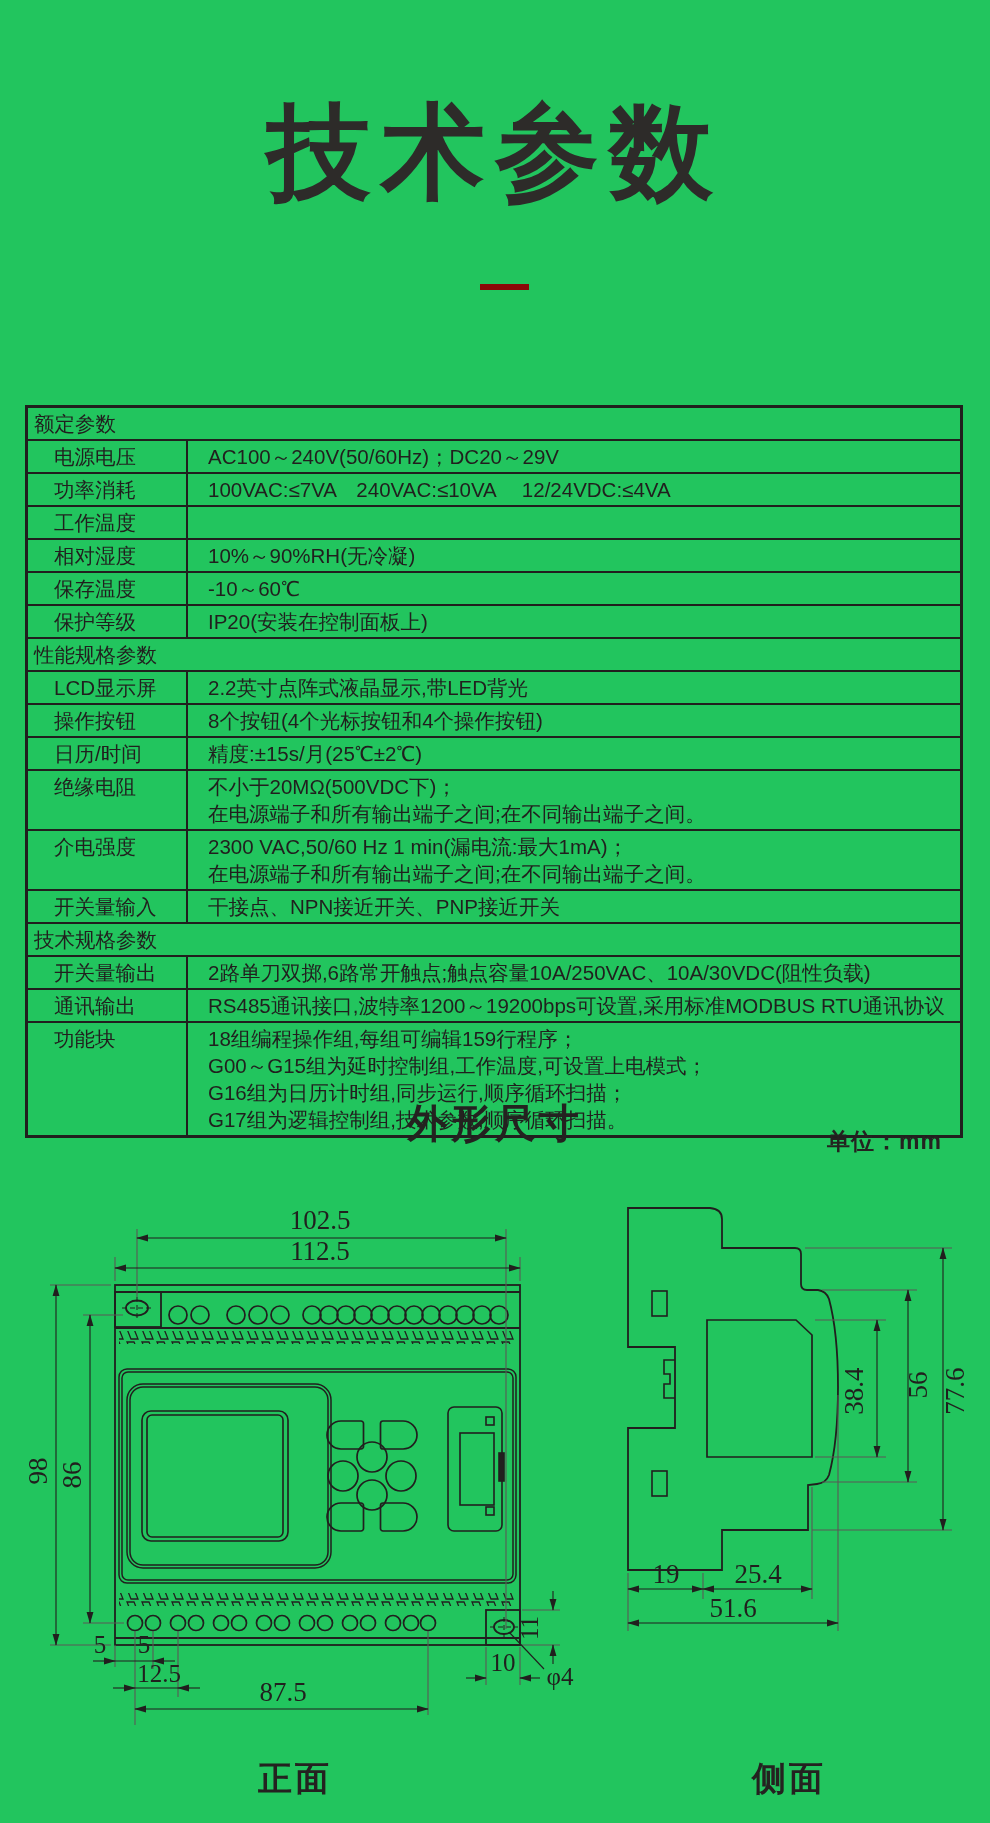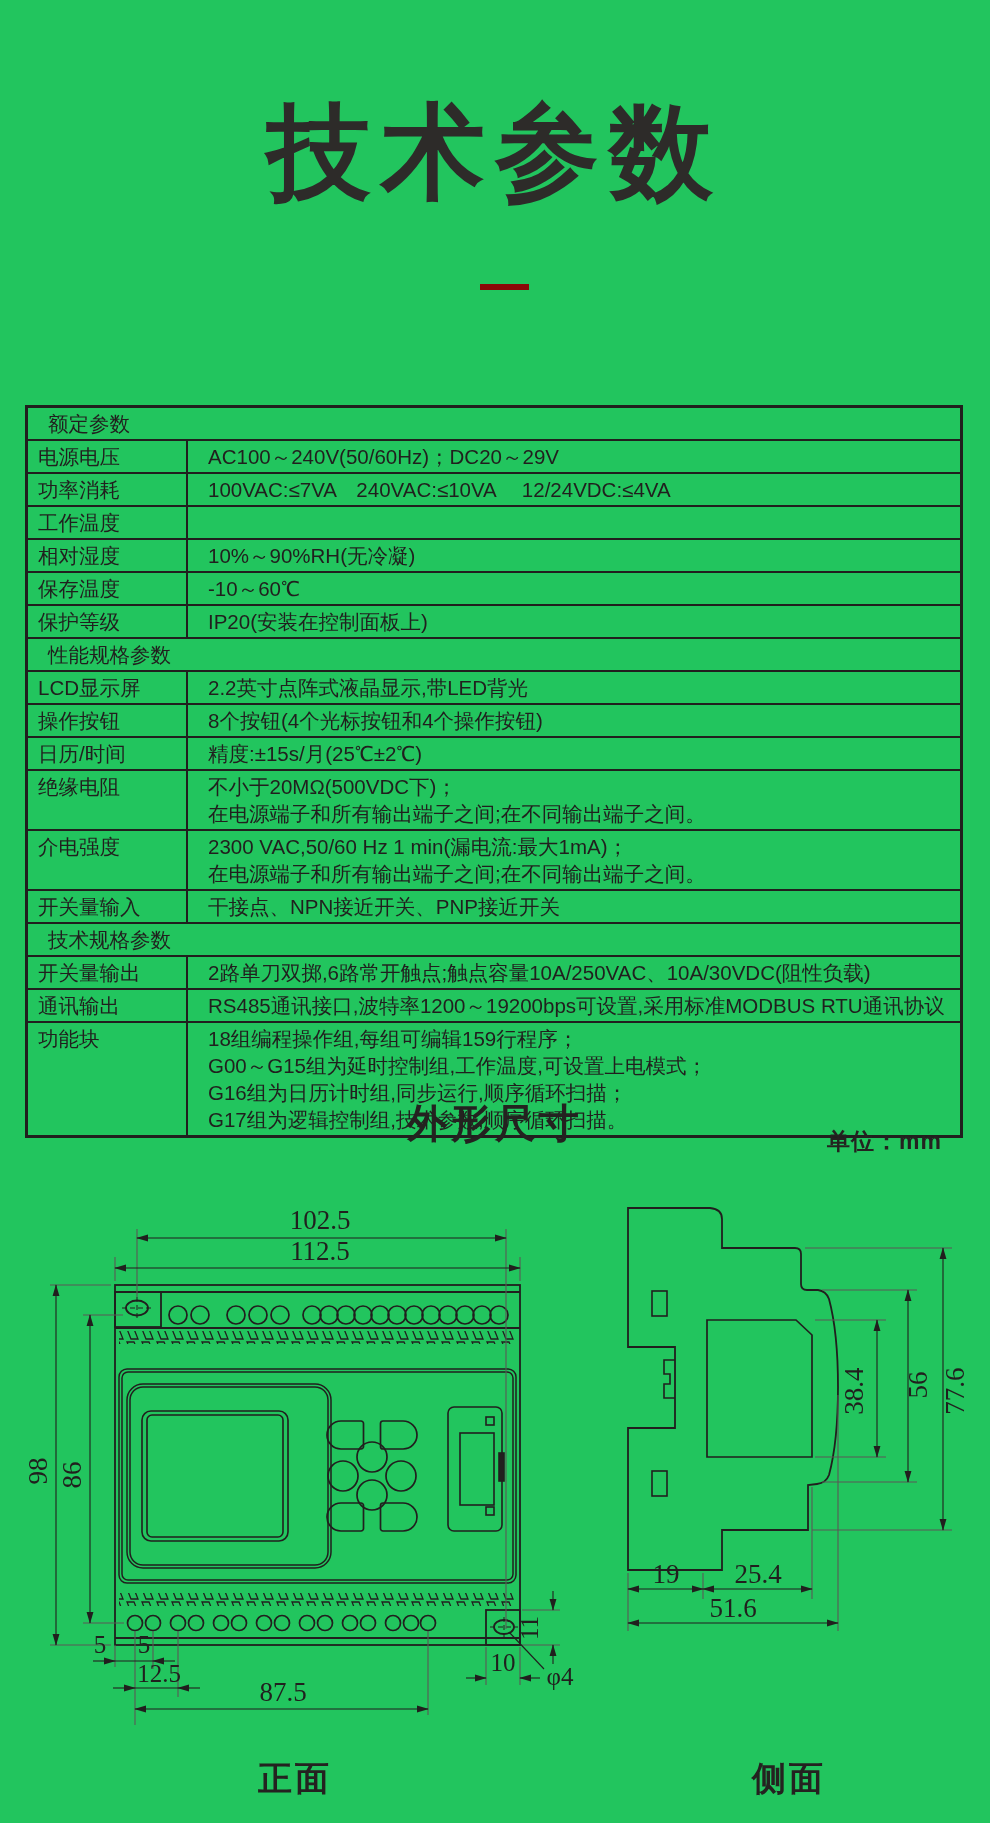--- a/index.html
+++ b/index.html
@@ -19,23 +19,23 @@
     background:#8b0808;
   }
   
   .spec-table{
     position:absolute;left:25px;top:405px;width:938px;
     border:3px solid #211f1e;box-sizing:border-box;
     font-size:20.5px;line-height:27px;
   }
   .trow{display:flex;border-top:2px solid #211f1e;}
   .trow:first-child{border-top:none;}
-  .tsection{padding:2px 20px;font-weight:500;width:100%;}
+  .tsection{padding:2px 6px;font-weight:500;width:100%;}
   .tlabel{width:160px;min-width:160px;border-right:2px solid #211f1e;
-    padding:2px 10px;box-sizing:border-box;}
+    padding:2px 26px;box-sizing:border-box;}
   .tvalue{flex:1;padding:2px 20px;}
   .tline{white-space:nowrap;}
   
   .dim-heading{
     position:absolute;top:1096px;left:0;width:100%;text-align:center;
     font-size:40px;font-weight:bold;color:#242220;margin:0;letter-spacing:4px;
   }
   .unit-label{
     position:absolute;top:1126px;right:48px;font-size:23px;font-weight:bold;
     color:#242220;letter-spacing:1px;

